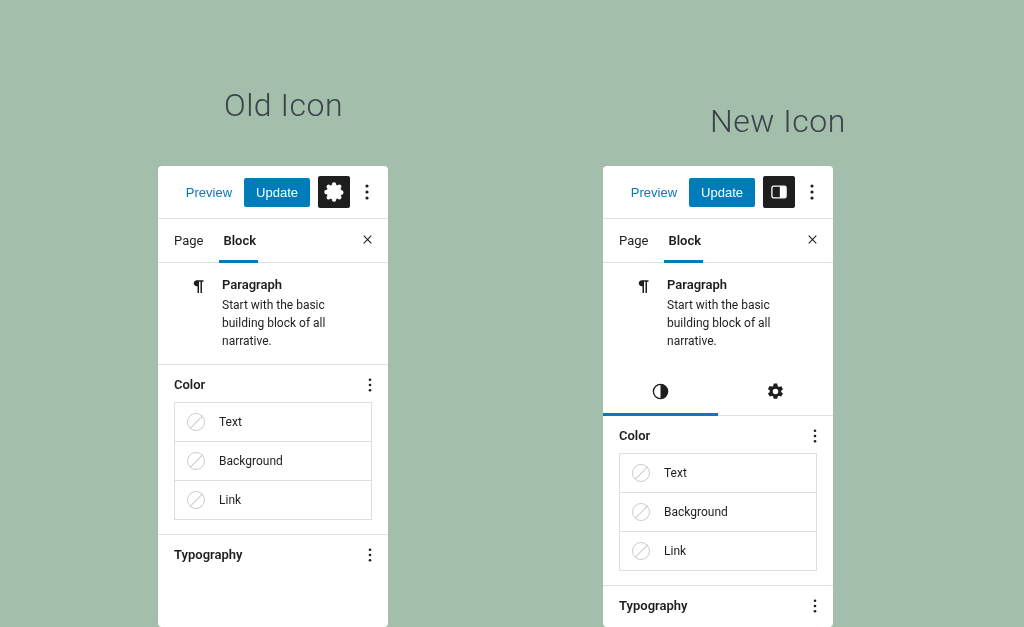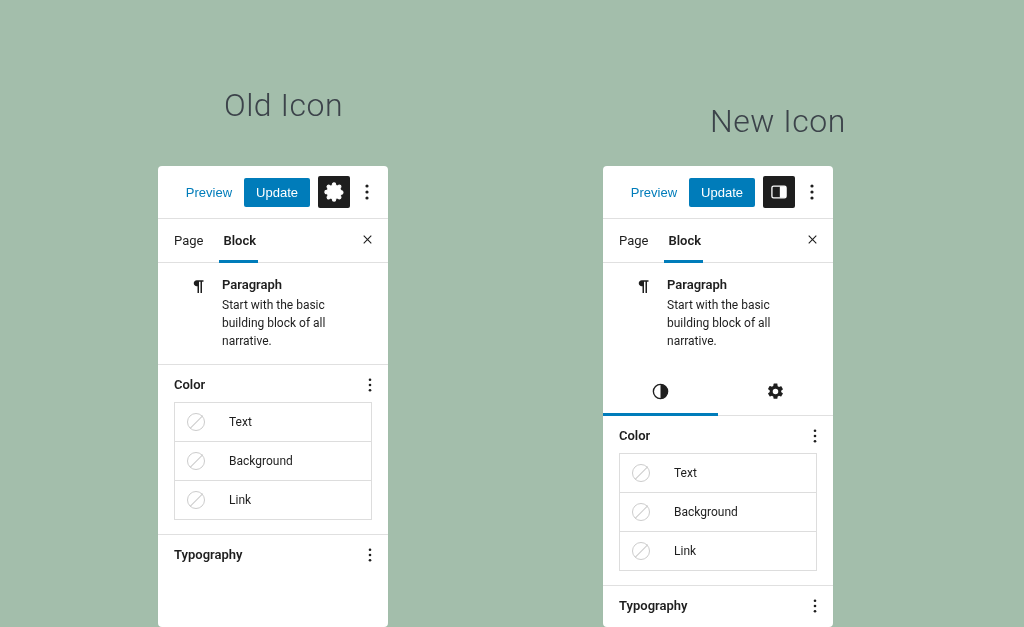--- a/index.html
+++ b/index.html
@@ -186,21 +186,21 @@
       cursor: pointer;
       color: #1e1e1e;
     }
 
     .color-items {
       padding: 0 16px 14px;
     }
     .color-item {
       display: flex;
       align-items: center;
-      gap: 24px;
+      gap: 14px;
       border: 1px solid #ddd;
       margin-top: -1px;
       padding: 10px 12px;
       font-size: 12px;
       color: #1e1e1e;
       cursor: pointer;
     }
     .color-item:first-child { margin-top: 0; }
     .swatch {
       width: 18px;

